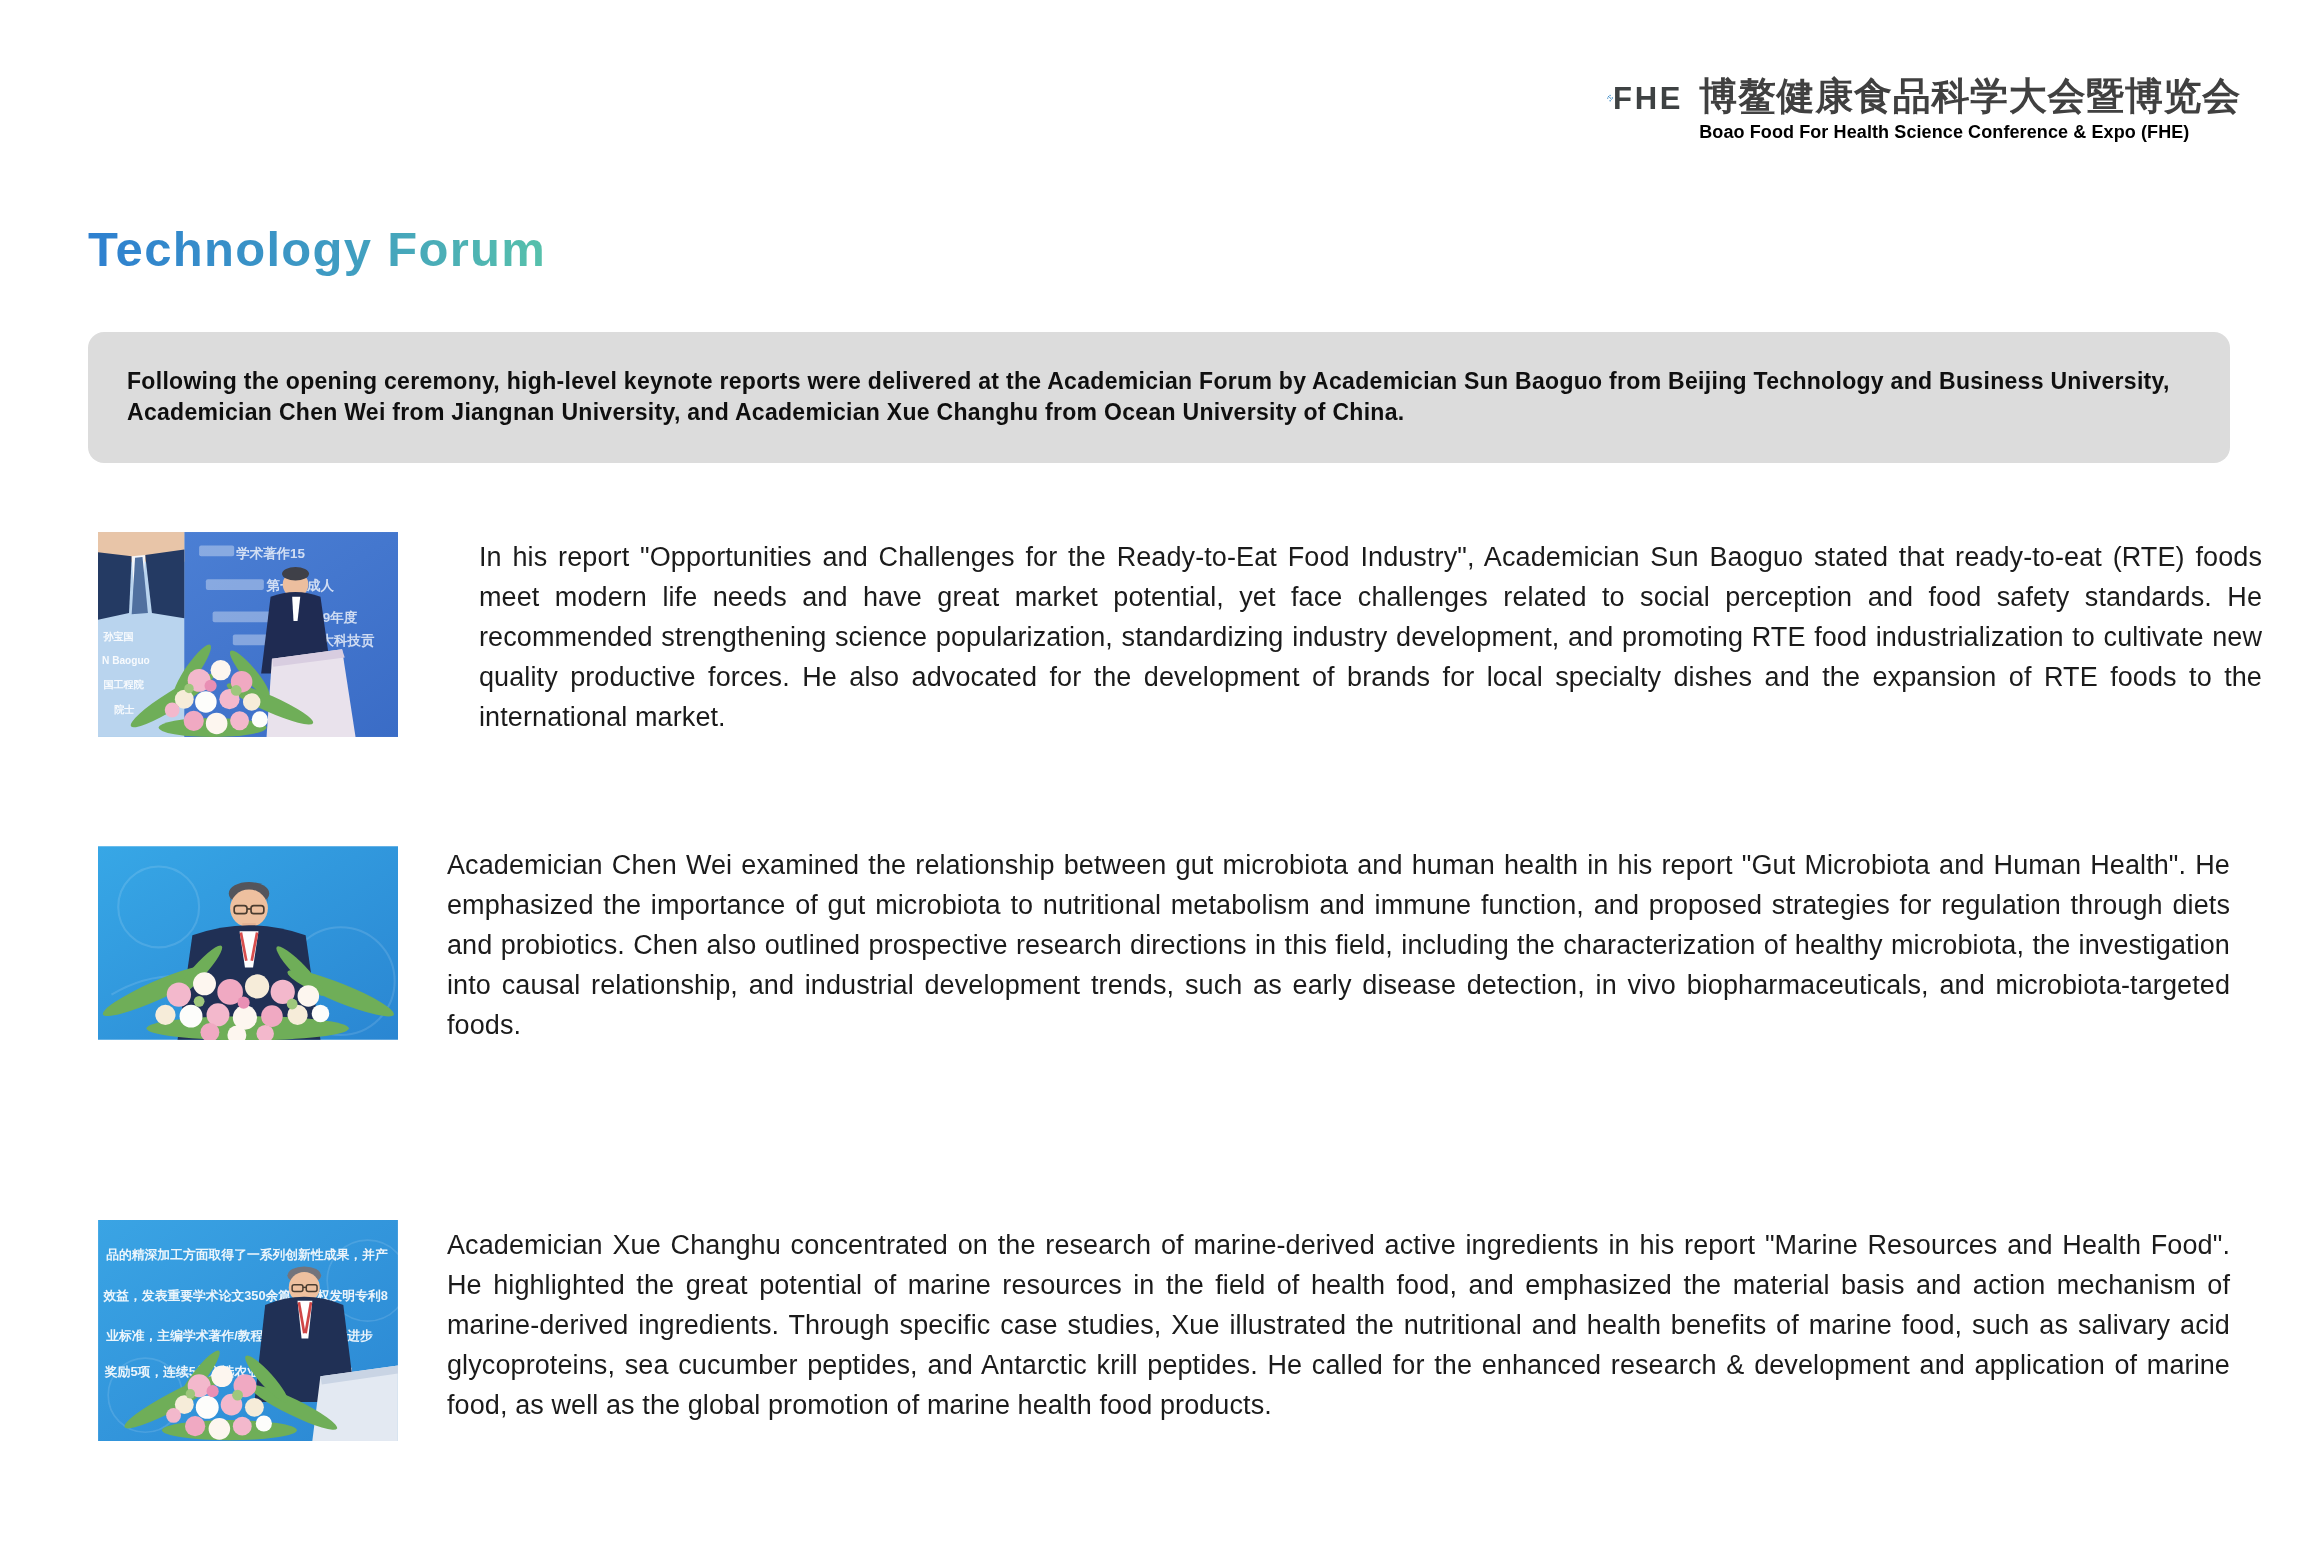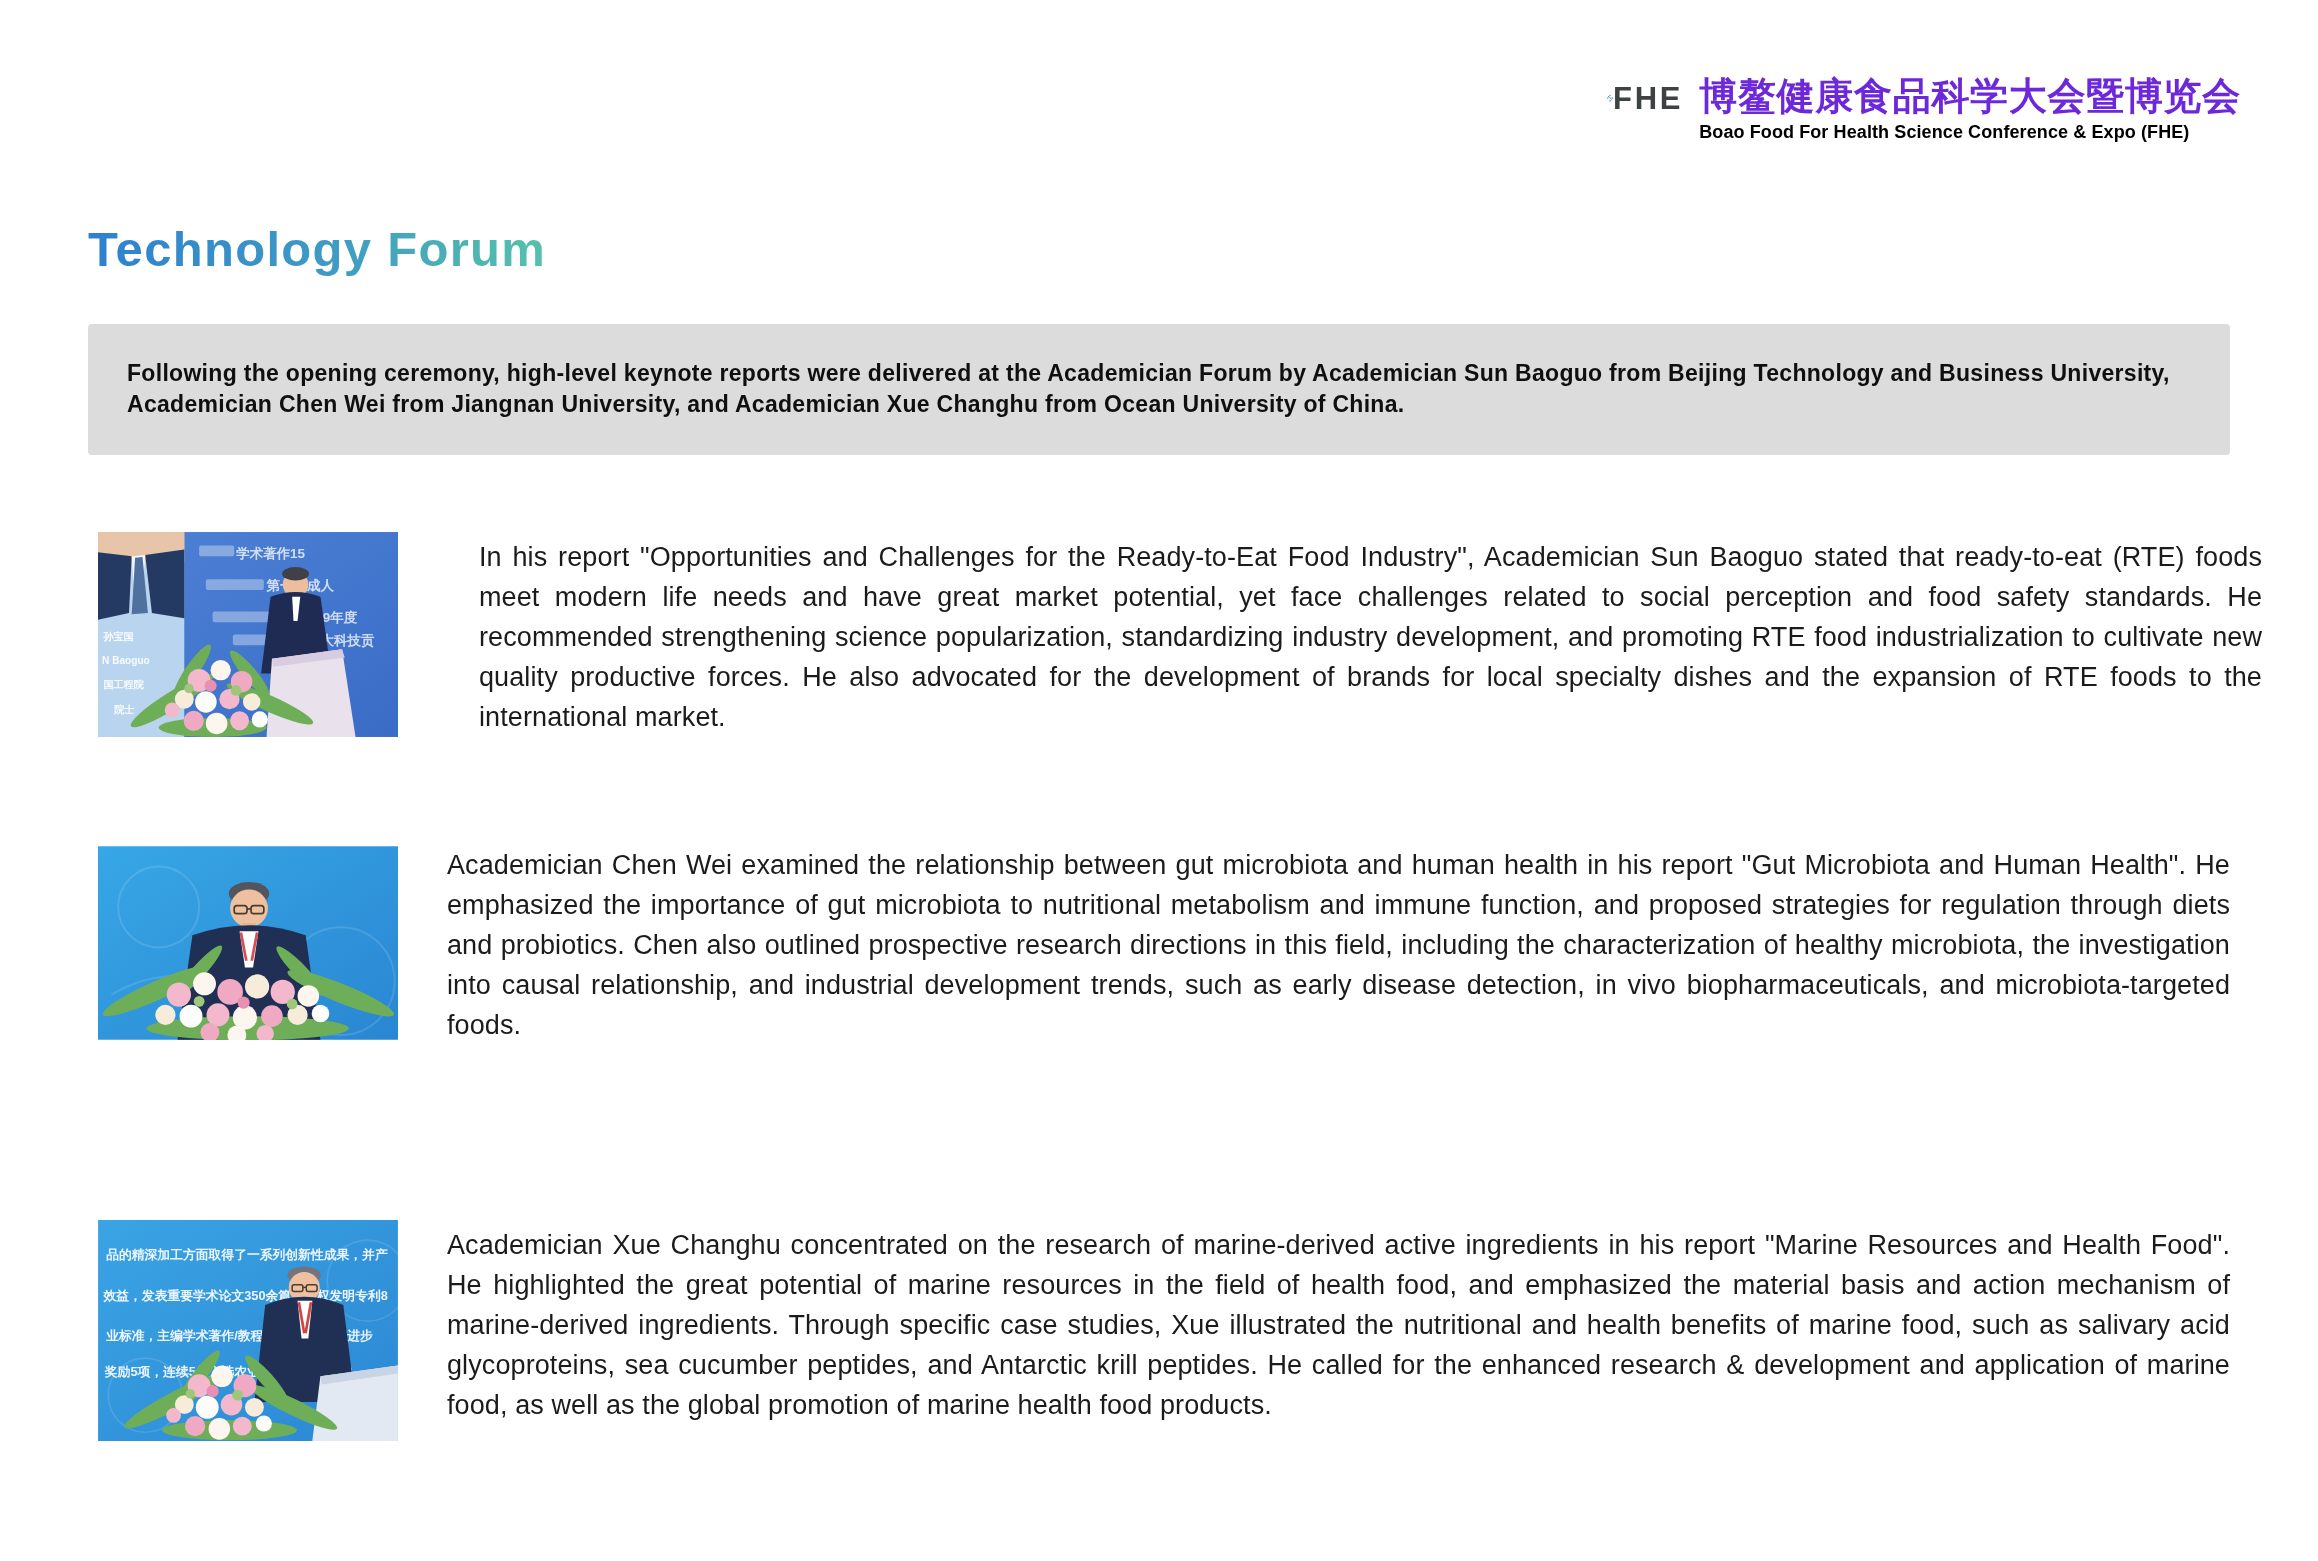--- a/index.html
+++ b/index.html
@@ -33,21 +33,21 @@
     font-weight: 700;
     color: #3e4243;
     letter-spacing: 2.7px;
     margin-top: 1.3px;
     line-height: 1;
   }
   .logo-right { padding-top: 10.8px; }
   .logo-zh {
     font-size: 38px;
     font-weight: 600;
-    color: #6d28d9;
+    color: #404040;
     letter-spacing: 0.7px;
     line-height: 1.1;
     white-space: nowrap;
   }
   .logo-en {
     font-size: 18px;
     font-weight: 700;
     color: #000000;
     margin-top: 4px;
     letter-spacing: 0.1px;
@@ -68,25 +68,25 @@
     background-clip: text;
     color: transparent;
     -webkit-text-fill-color: transparent;
     white-space: nowrap;
   }
 
   
   .intro-box {
     position: absolute;
     left: 88px;
-    top: 324px;
+    top: 332px;
     width: 2142px;
     box-sizing: border-box;
     background: #dcdcdc;
-    border-radius: 4px;
+    border-radius: 16px;
     padding: 34px 39px 35px 39px;
   }
   .intro-box p {
     margin: 0;
     font-size: 23px;
     line-height: 31px;
     font-weight: 700;
     letter-spacing: 0.3px;
     color: #0f0f0f;
     text-align: left;

